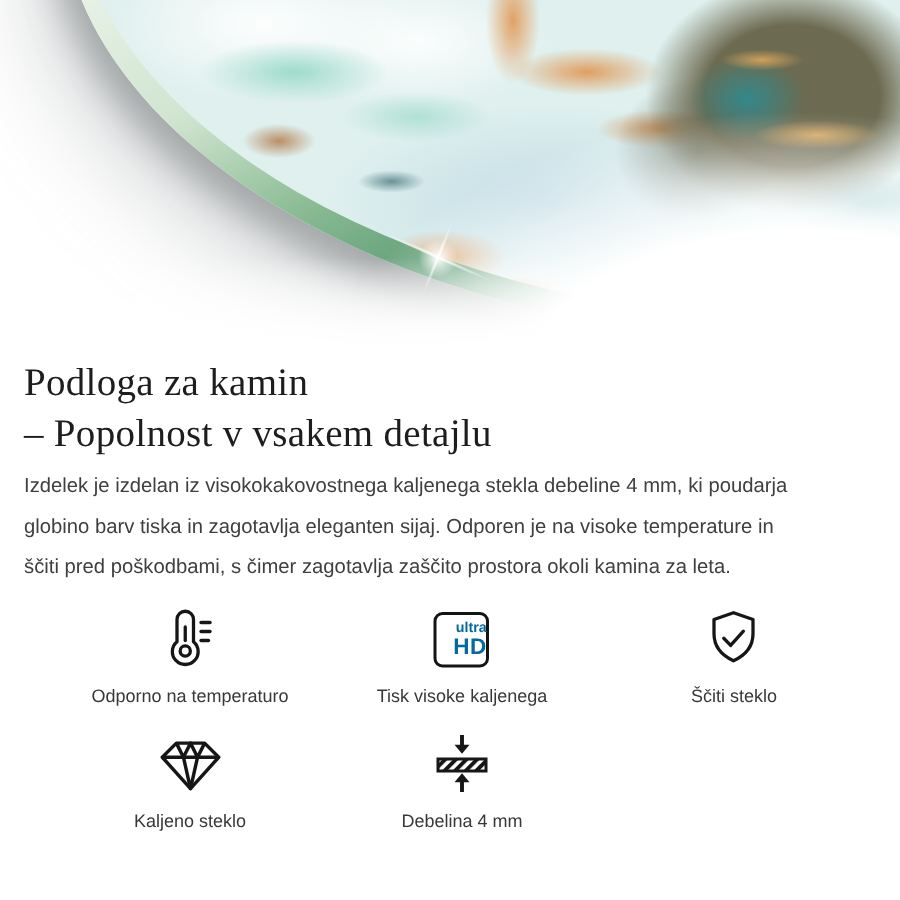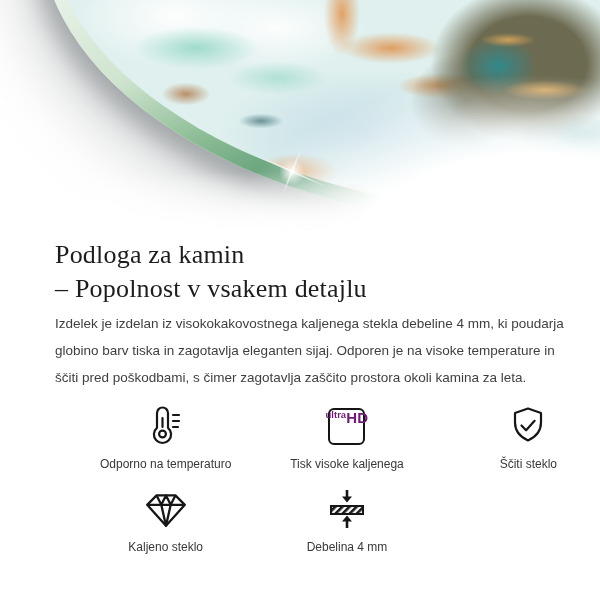--- a/index.html
+++ b/index.html
@@ -54,41 +54,41 @@
   .sparkle::before{left:0;top:38px;width:80px;height:3px;transform:rotate(24deg);}
   .sparkle::after{left:14px;top:38px;width:52px;height:3px;transform:rotate(112deg);}
   .photo-fade{
     position:absolute;inset:0;z-index:5;pointer-events:none;
     background:
       radial-gradient(420px 250px at 88% 112%, #ffffff 42%, rgba(255,255,255,0) 74%),
       linear-gradient(180deg, rgba(255,255,255,0) 74%, rgba(255,255,255,.88) 95%, #ffffff 100%);
   }
 
   
-  .content{padding:0 55px;}
+  .content{padding:0 16px;}
   h1{
     margin:6px 0 0;font-family:"Liberation Serif","DejaVu Serif",serif;
     font-size:26px;line-height:34px;font-weight:400;color:#1d1d1d;letter-spacing:.2px;
   }
   h1 .h-line{display:block;}
   .desc{
     margin:4px 0 0;width:514px;font-size:13.5px;line-height:27px;color:#3f3f3f;
   }
 
   
   .features{
     margin:12px 0 0 20px;width:544px;
     display:grid;grid-template-columns:1fr 1fr 1fr;row-gap:14px;
   }
   .feature{display:flex;flex-direction:column;align-items:center;}
   .icon-wrap{height:46px;display:flex;align-items:center;justify-content:center;}
   .feature-label{margin-top:8px;font-size:12px;line-height:15px;color:#383838;}
   .uhd-box{
     width:33px;height:33px;border:2.5px solid #141414;border-radius:6px;
-    display:flex;flex-direction:row;align-items:flex-start;justify-content:center;color:#701a75;
+    display:flex;flex-direction:column;align-items:flex-end;justify-content:center;color:#0369a1;
   }
   .uhd-top{font-size:9.5px;font-weight:700;line-height:10px;}
   .uhd-bottom{font-size:15px;font-weight:800;line-height:15px;letter-spacing:.3px;}
   svg.ic{display:block;}
 </style>
 </head>
 <body>
 
 <div class="page">
 

